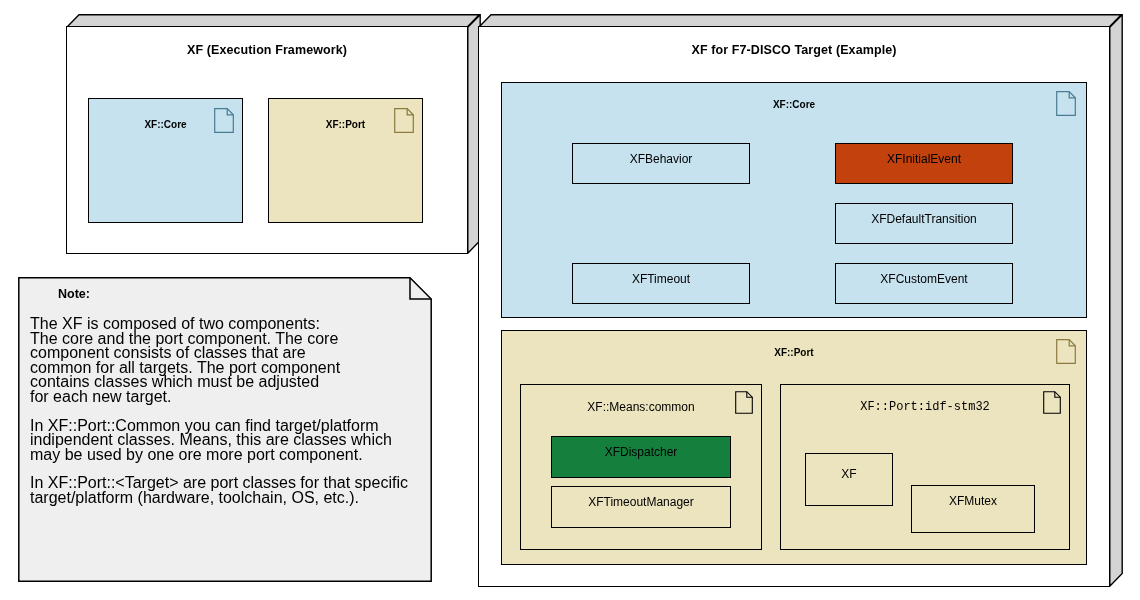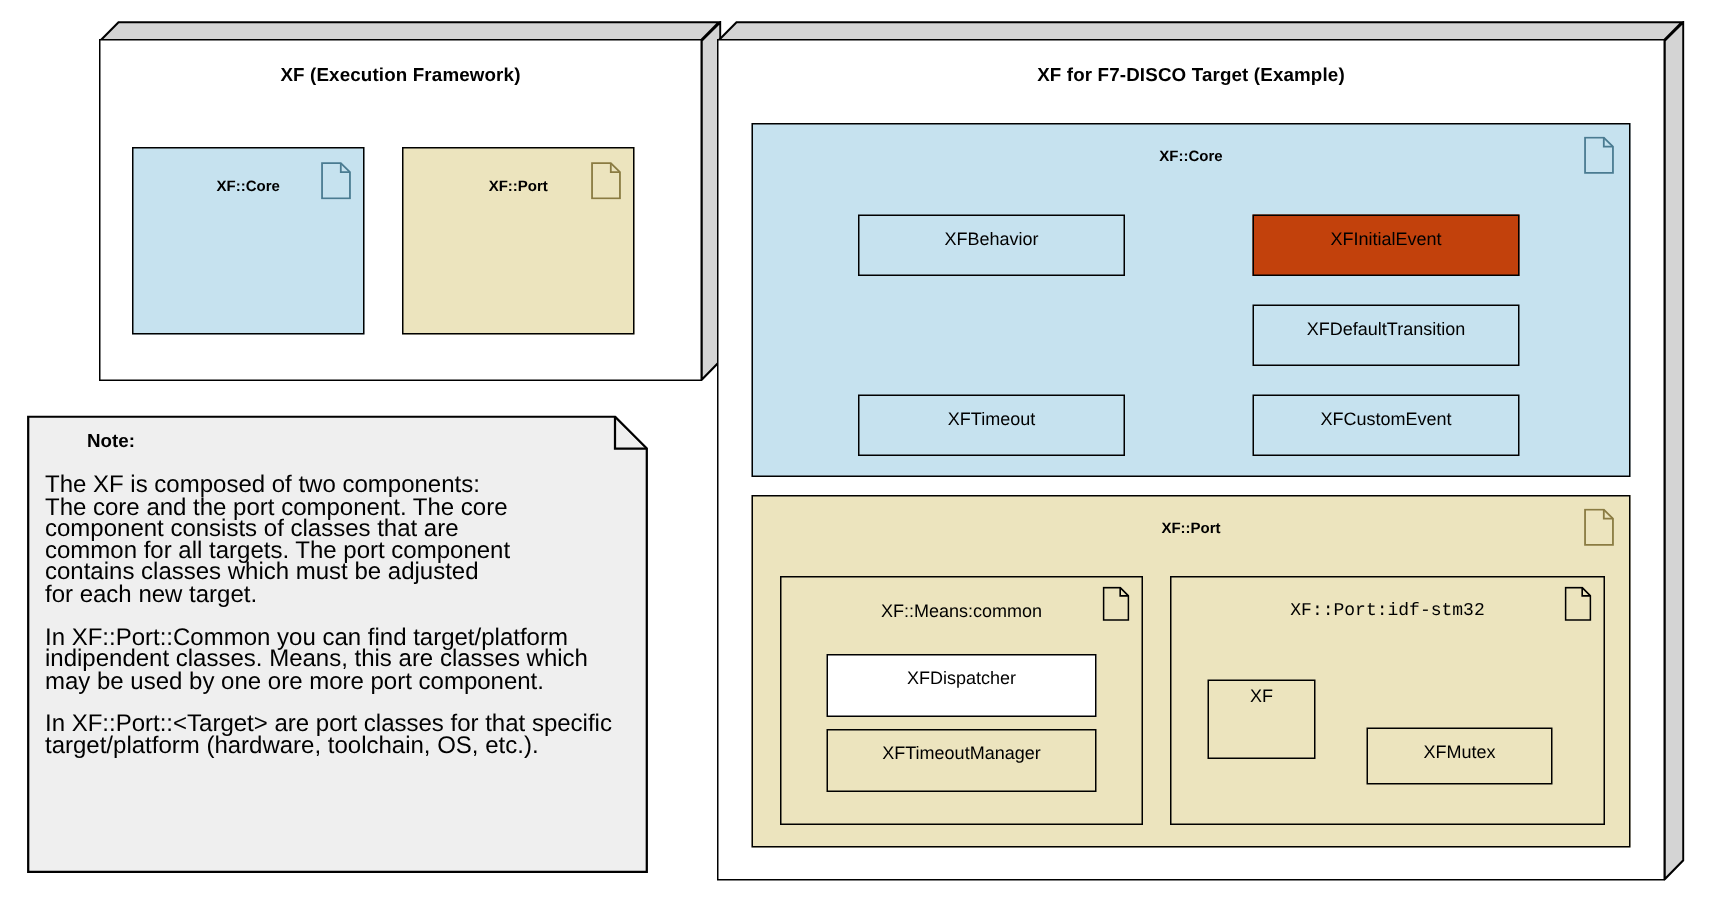--- a/index.html
+++ b/index.html
@@ -232,33 +232,33 @@
 
     <div class="comp" style="left:18px; top:53px; width:242px; height:166px; background:#ece4be;">
       <div class="comp-title plain" style="top:15px;">XF::Means:common</div>
       <div class="doc-icon" style="right:8px; top:6px;">
         <svg width="18" height="23" viewBox="0 0 18 23">
           <path d="M0.7,0.7 H11.8 L17.3,6.2 V22.3 H0.7 Z" fill="#ece4be" stroke="#000000" stroke-width="1.1"></path>
           <path d="M11.8,0.7 V6.2 H17.3" fill="none" stroke="#000000" stroke-width="1.1"></path>
         </svg>
       </div>
 
-      <div class="clsbox" style="left:30px; top:51px; width:180px; height:42px; background:#ffffff;">XFDispatcher</div>
+      <div class="clsbox" style="left:30px; top:51px; width:180px; height:42px; background:#15803d;">XFDispatcher</div>
 
       <div class="clsbox" style="left:30px; top:101px; width:180px; height:42px; background:#ece4be;">XFTimeoutManager</div>
     </div>
 
     <div class="comp" style="left:278px; top:53px; width:290px; height:166px; background:#ece4be;">
       <div class="comp-title plain" style="top:15px;font-family:Liberation Mono, monospace;">XF::Port:idf-stm32</div>
       <div class="doc-icon" style="right:8px; top:6px;">
         <svg width="18" height="23" viewBox="0 0 18 23">
           <path d="M0.7,0.7 H11.8 L17.3,6.2 V22.3 H0.7 Z" fill="#ece4be" stroke="#000000" stroke-width="1.1"></path>
           <path d="M11.8,0.7 V6.2 H17.3" fill="none" stroke="#000000" stroke-width="1.1"></path>
         </svg>
       </div>
 
-      <div class="clsbox" style="left:24px; top:68px; width:72px; height:53px; background:#ece4be; padding-top:4px;">XF</div>
-
-
-      <div class="clsbox" style="left:130px; top:100px; width:124px; height:38px; background:#ece4be;">XFMutex</div>
+      <div class="clsbox" style="left:24px; top:68px; width:88px; height:53px; background:#ece4be; padding-top:14px;">XF</div>
+
+
+      <div class="clsbox" style="left:130px; top:100px; width:124px; height:48px; background:#ece4be;">XFMutex</div>
     </div>
   </div>
 </div>
 
 </body></html>

